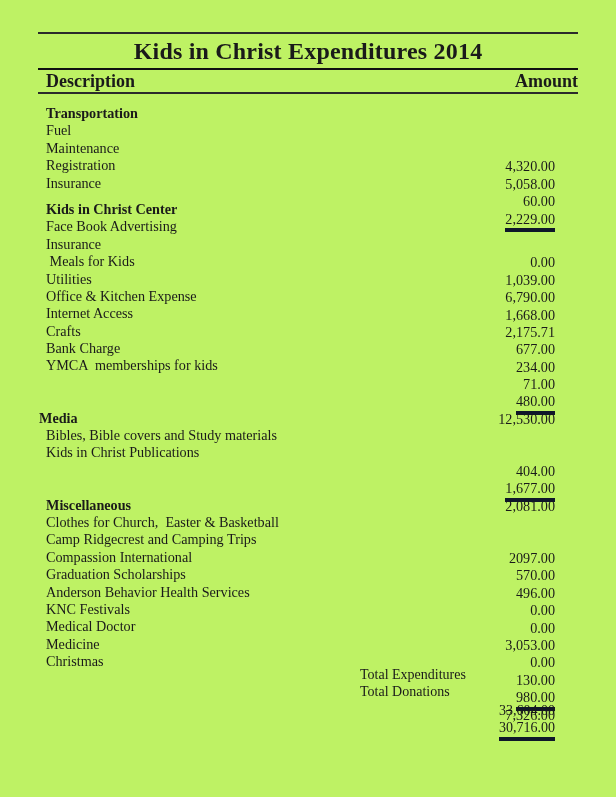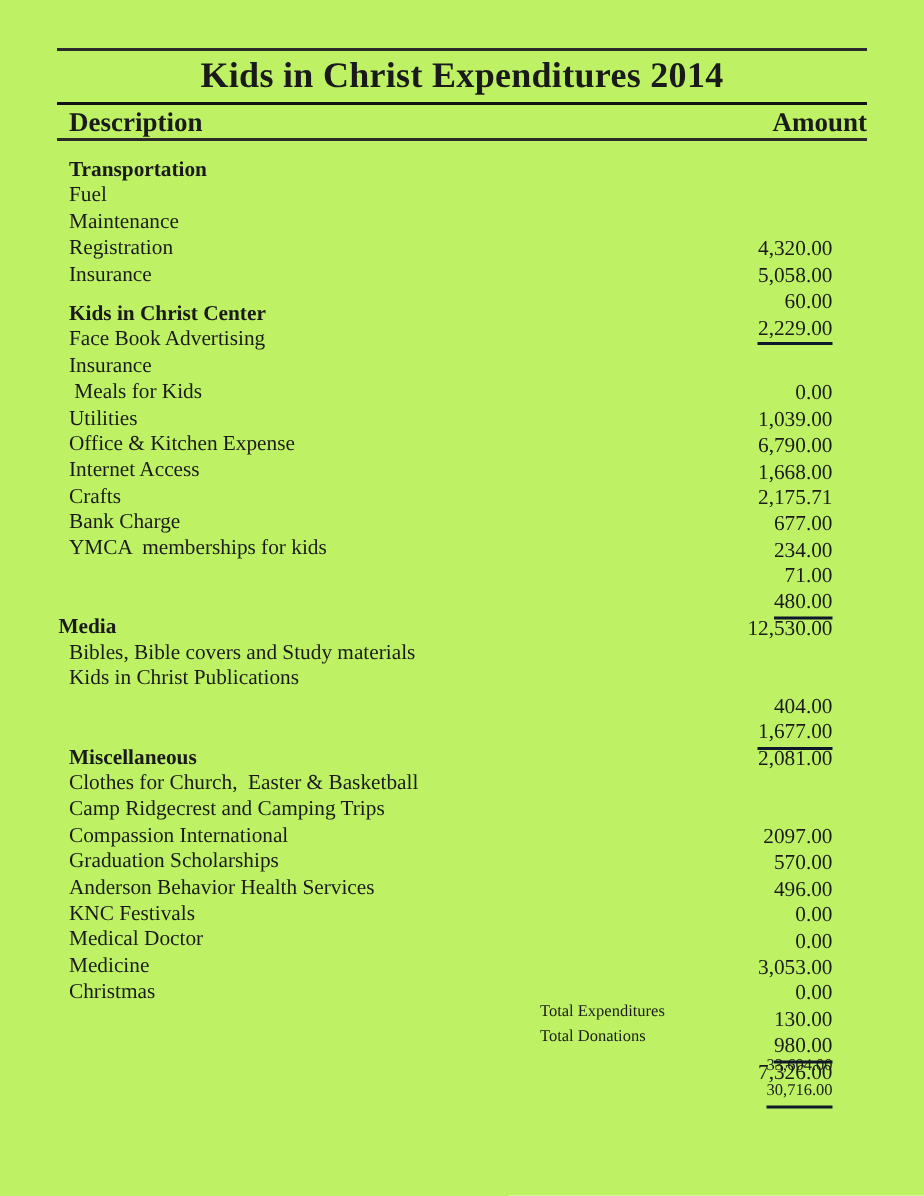--- a/index.html
+++ b/index.html
@@ -99,21 +99,21 @@
     white-space: pre;
   }
   .row .amount {
     position: absolute;
     right: 61px;
     top: 0;
     white-space: pre;
     margin-top: 36px;
   }
   .row .amount.ul {
-    border-bottom: 2px solid #0f172a;
+    border-bottom: 4px solid #0f172a;
     padding-bottom: 0px;
   }
 
   .section-head .label {
     font-weight: bold;
     text-underline-offset: 1px;
   }
   .section-head.indented .label {
     left: 39px;
   }
@@ -124,21 +124,21 @@
   .spacer.half {
     height: 9px;
   }
 
   
   .totals {
     position: absolute;
     left: 0;
     top: 666px;
     width: 616px;
-    font-size: 11px;
+    font-size: 14px;
     line-height: 17.4px;
   }
   .totals .row .label {
     left: 360px;
   }
   .totals .row .amount {
     right: 61px;
   }
 </style>
 </head>

